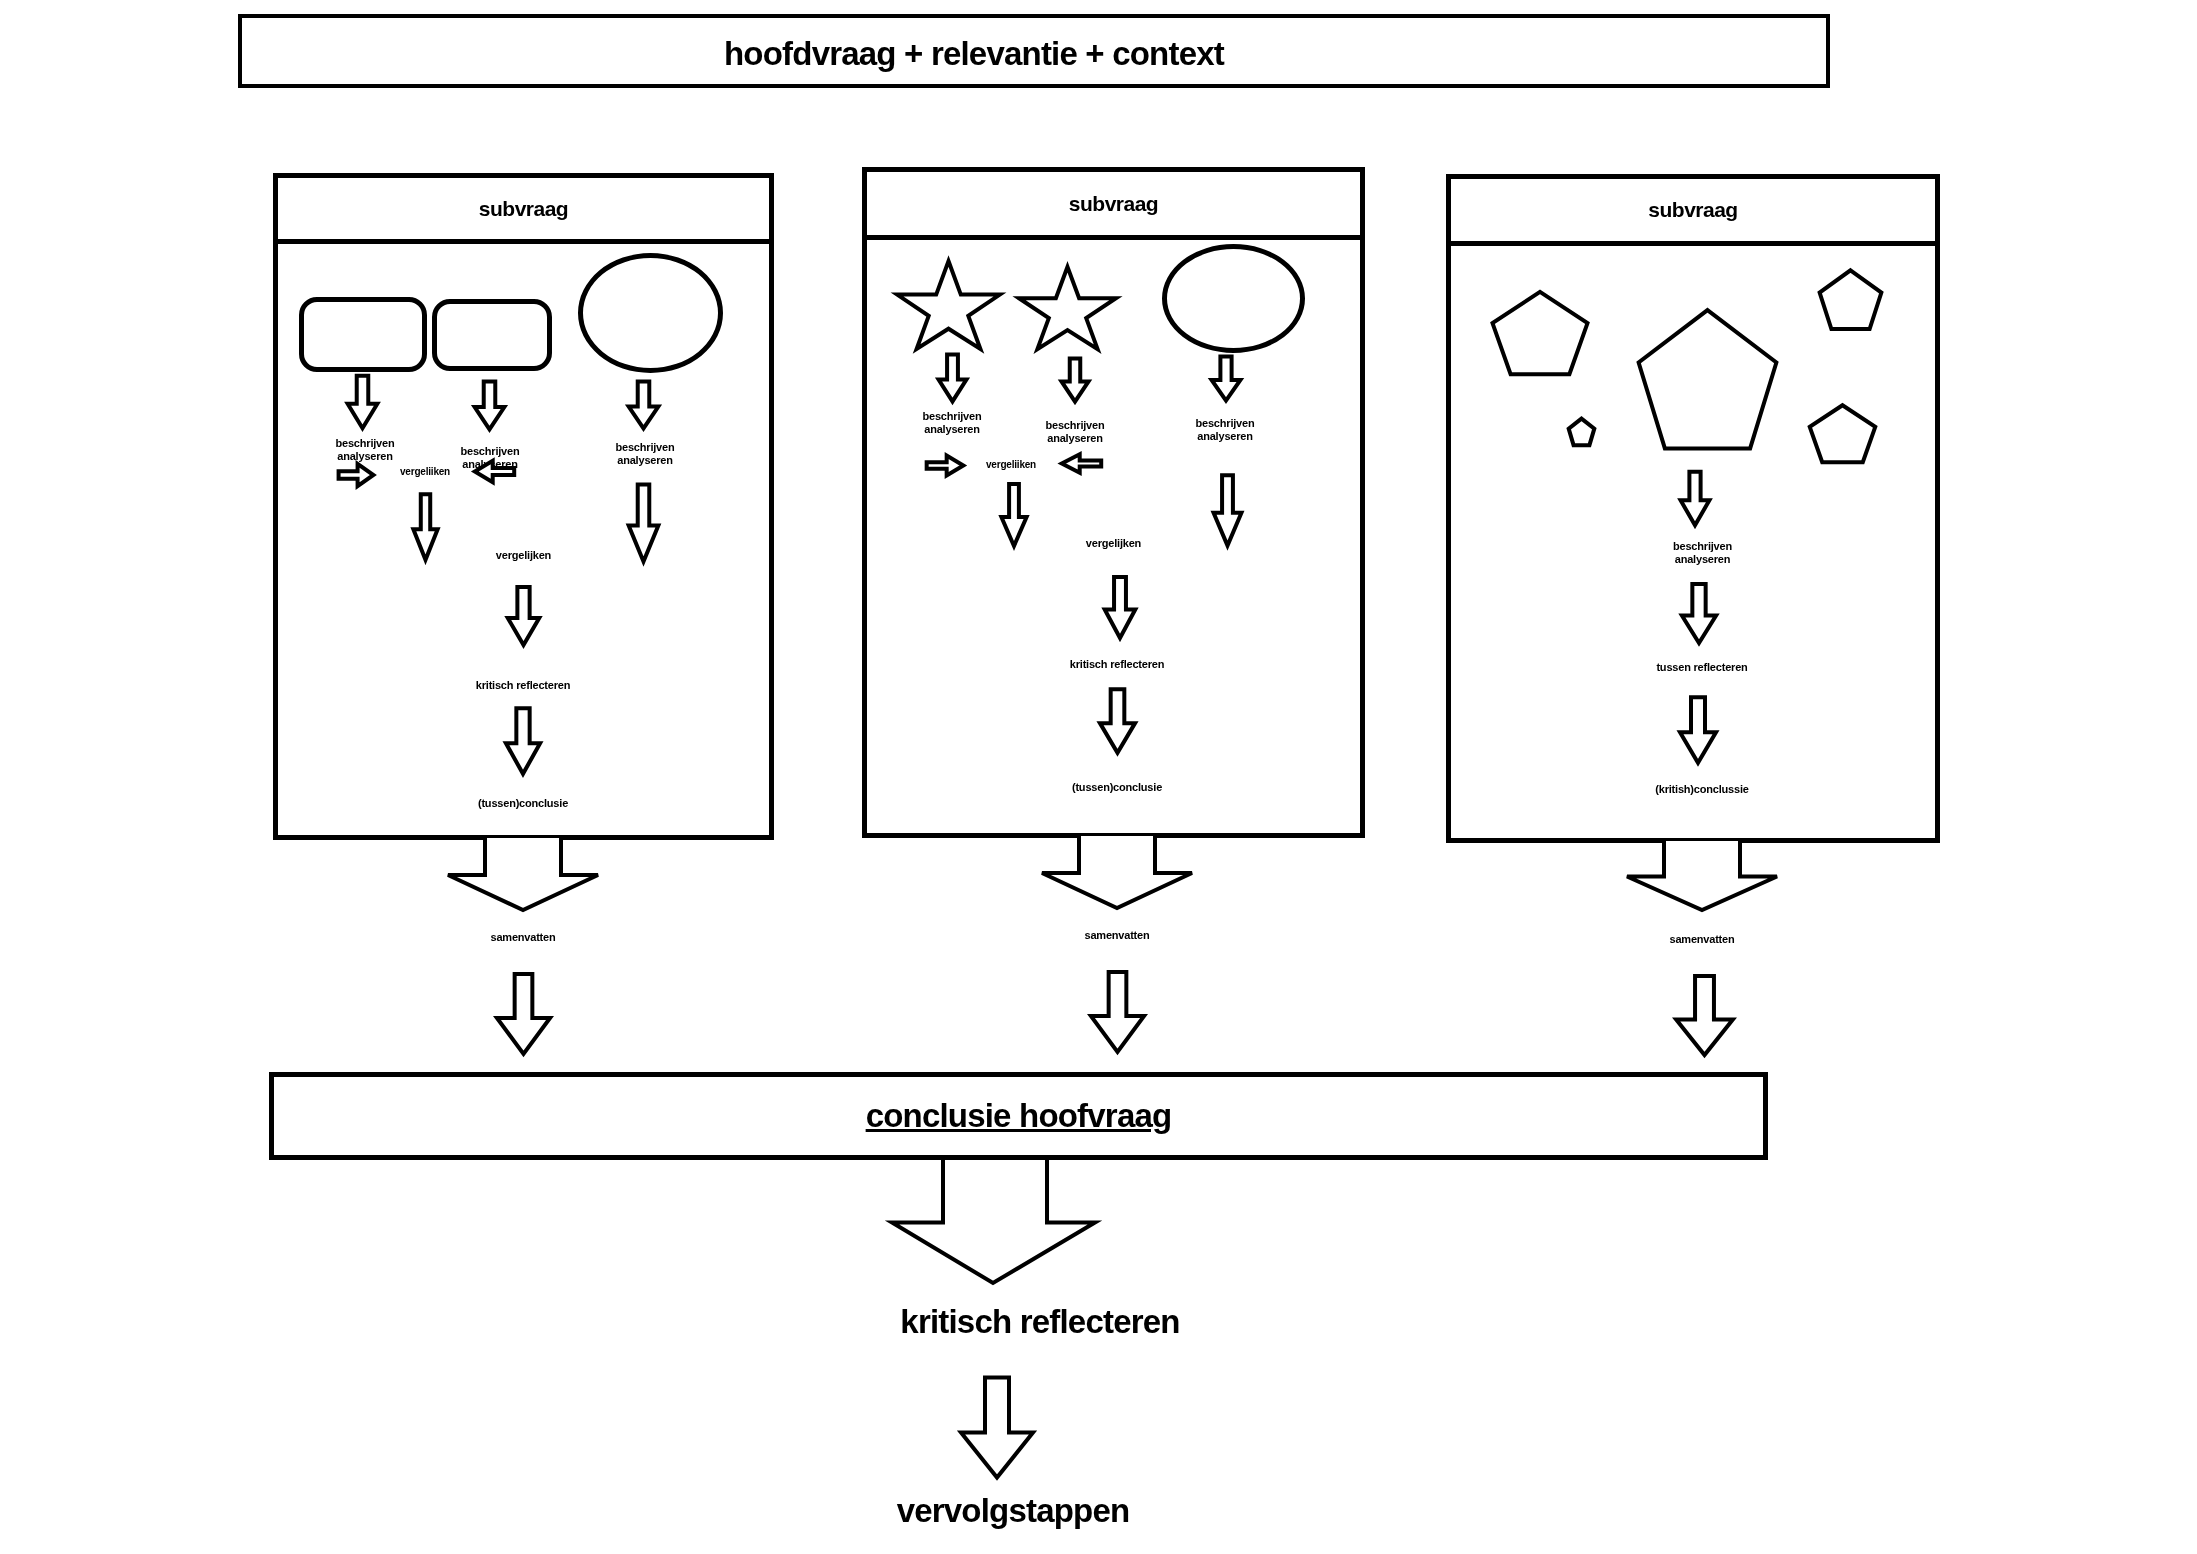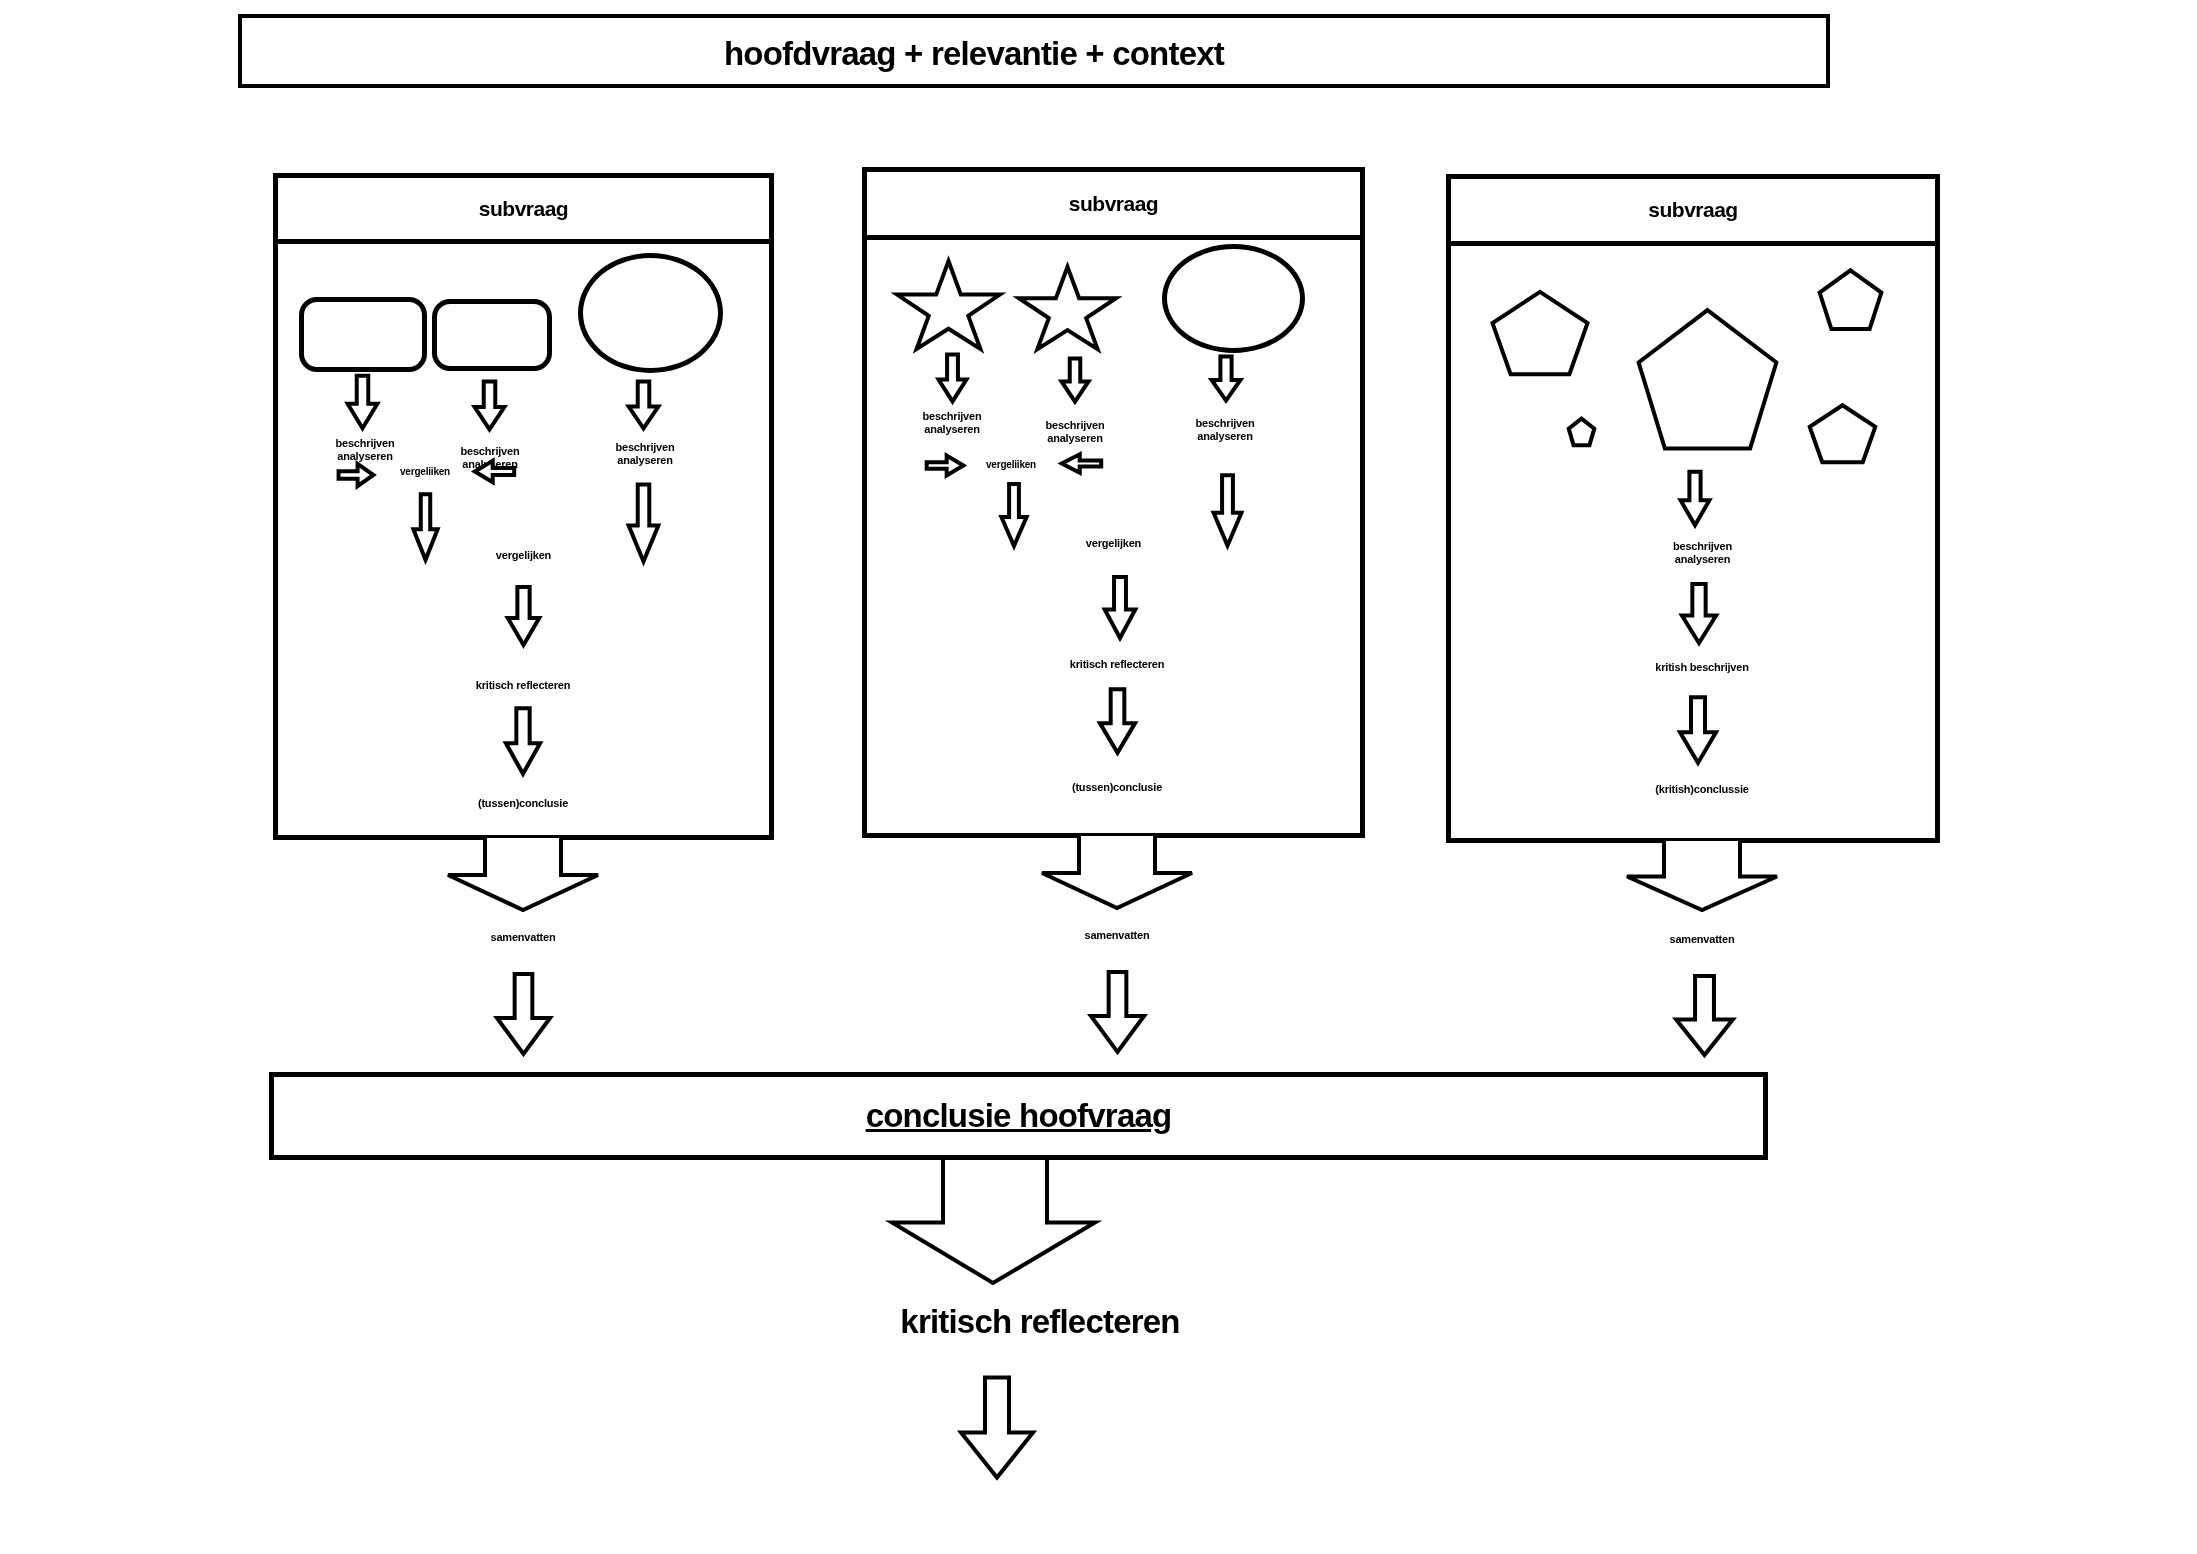--- a/index.html
+++ b/index.html
@@ -149,21 +149,21 @@
       <path d="M50 2 L97.5 36.5 L79.4 93 L20.6 93 L2.5 36.5 Z" vector-effect="non-scaling-stroke"></path>
     </svg>
   <svg class="icon" style="left:1679px;top:470px;width:32px;height:57px;" viewBox="0 0 40 64" preserveAspectRatio="none">
       <path d="M13 2 H27 V34 H38 L20 62 L2 34 H13 Z" vector-effect="non-scaling-stroke"></path>
     </svg>
   <div class="lbl" style="left:1650px;top:540px;width:105px;">beschrijven
 analyseren</div>
   <svg class="icon" style="left:1680px;top:582px;width:38px;height:63px;" viewBox="0 0 40 64" preserveAspectRatio="none">
       <path d="M13 2 H27 V34 H38 L20 62 L2 34 H13 Z" vector-effect="non-scaling-stroke"></path>
     </svg>
-  <div class="lbl" style="left:1617px;top:661px;width:170px;">kritish beschrijven</div>
+  <div class="lbl" style="left:1617px;top:661px;width:170px;">tussen reflecteren</div>
   <svg class="icon" style="left:1678px;top:695px;width:40px;height:70px;" viewBox="0 0 40 64" preserveAspectRatio="none">
       <path d="M13 2 H27 V34 H38 L20 62 L2 34 H13 Z" vector-effect="non-scaling-stroke"></path>
     </svg>
   <div class="lbl" style="left:1617px;top:783px;width:170px;">(kritish)conclussie</div>
 
   <svg class="icon" style="left:446px;top:838px;width:154px;height:74px;" viewBox="0 0 154 76" preserveAspectRatio="none">
       <path d="M39 0 V38 H2 L77 74 L152 38 H115 V0" vector-effect="non-scaling-stroke"></path>
     </svg>
   <div class="lbl" style="left:448px;top:931px;width:150px;">samenvatten</div>
   <svg class="icon" style="left:494px;top:972px;width:59px;height:84px;" viewBox="0 0 60 84" preserveAspectRatio="none">
@@ -190,14 +190,15 @@
     <span class="bigtitle">conclusie hoofvraag</span>
   </div>
 
   <svg class="icon" style="left:890px;top:1160px;width:207px;height:125px;" viewBox="0 0 207 124" preserveAspectRatio="none">
       <path d="M53 0 V62 H2 L103 122 L205 62 H157 V0" vector-effect="non-scaling-stroke"></path>
     </svg>
   <div class="biglbl" style="left:840px;top:1303px;width:400px;">kritisch reflecteren</div>
   <svg class="icon" style="left:957px;top:1375px;width:80px;height:105px;" viewBox="0 0 60 84" preserveAspectRatio="none">
       <path d="M21 2 H39 V46 H57 L30 82 L3 46 H21 Z" vector-effect="non-scaling-stroke"></path>
     </svg>
+  <div class="biglbl" style="left:813px;top:1492px;width:400px;">vervolgstappen</div>
 
 </div>
 
 </body></html>

